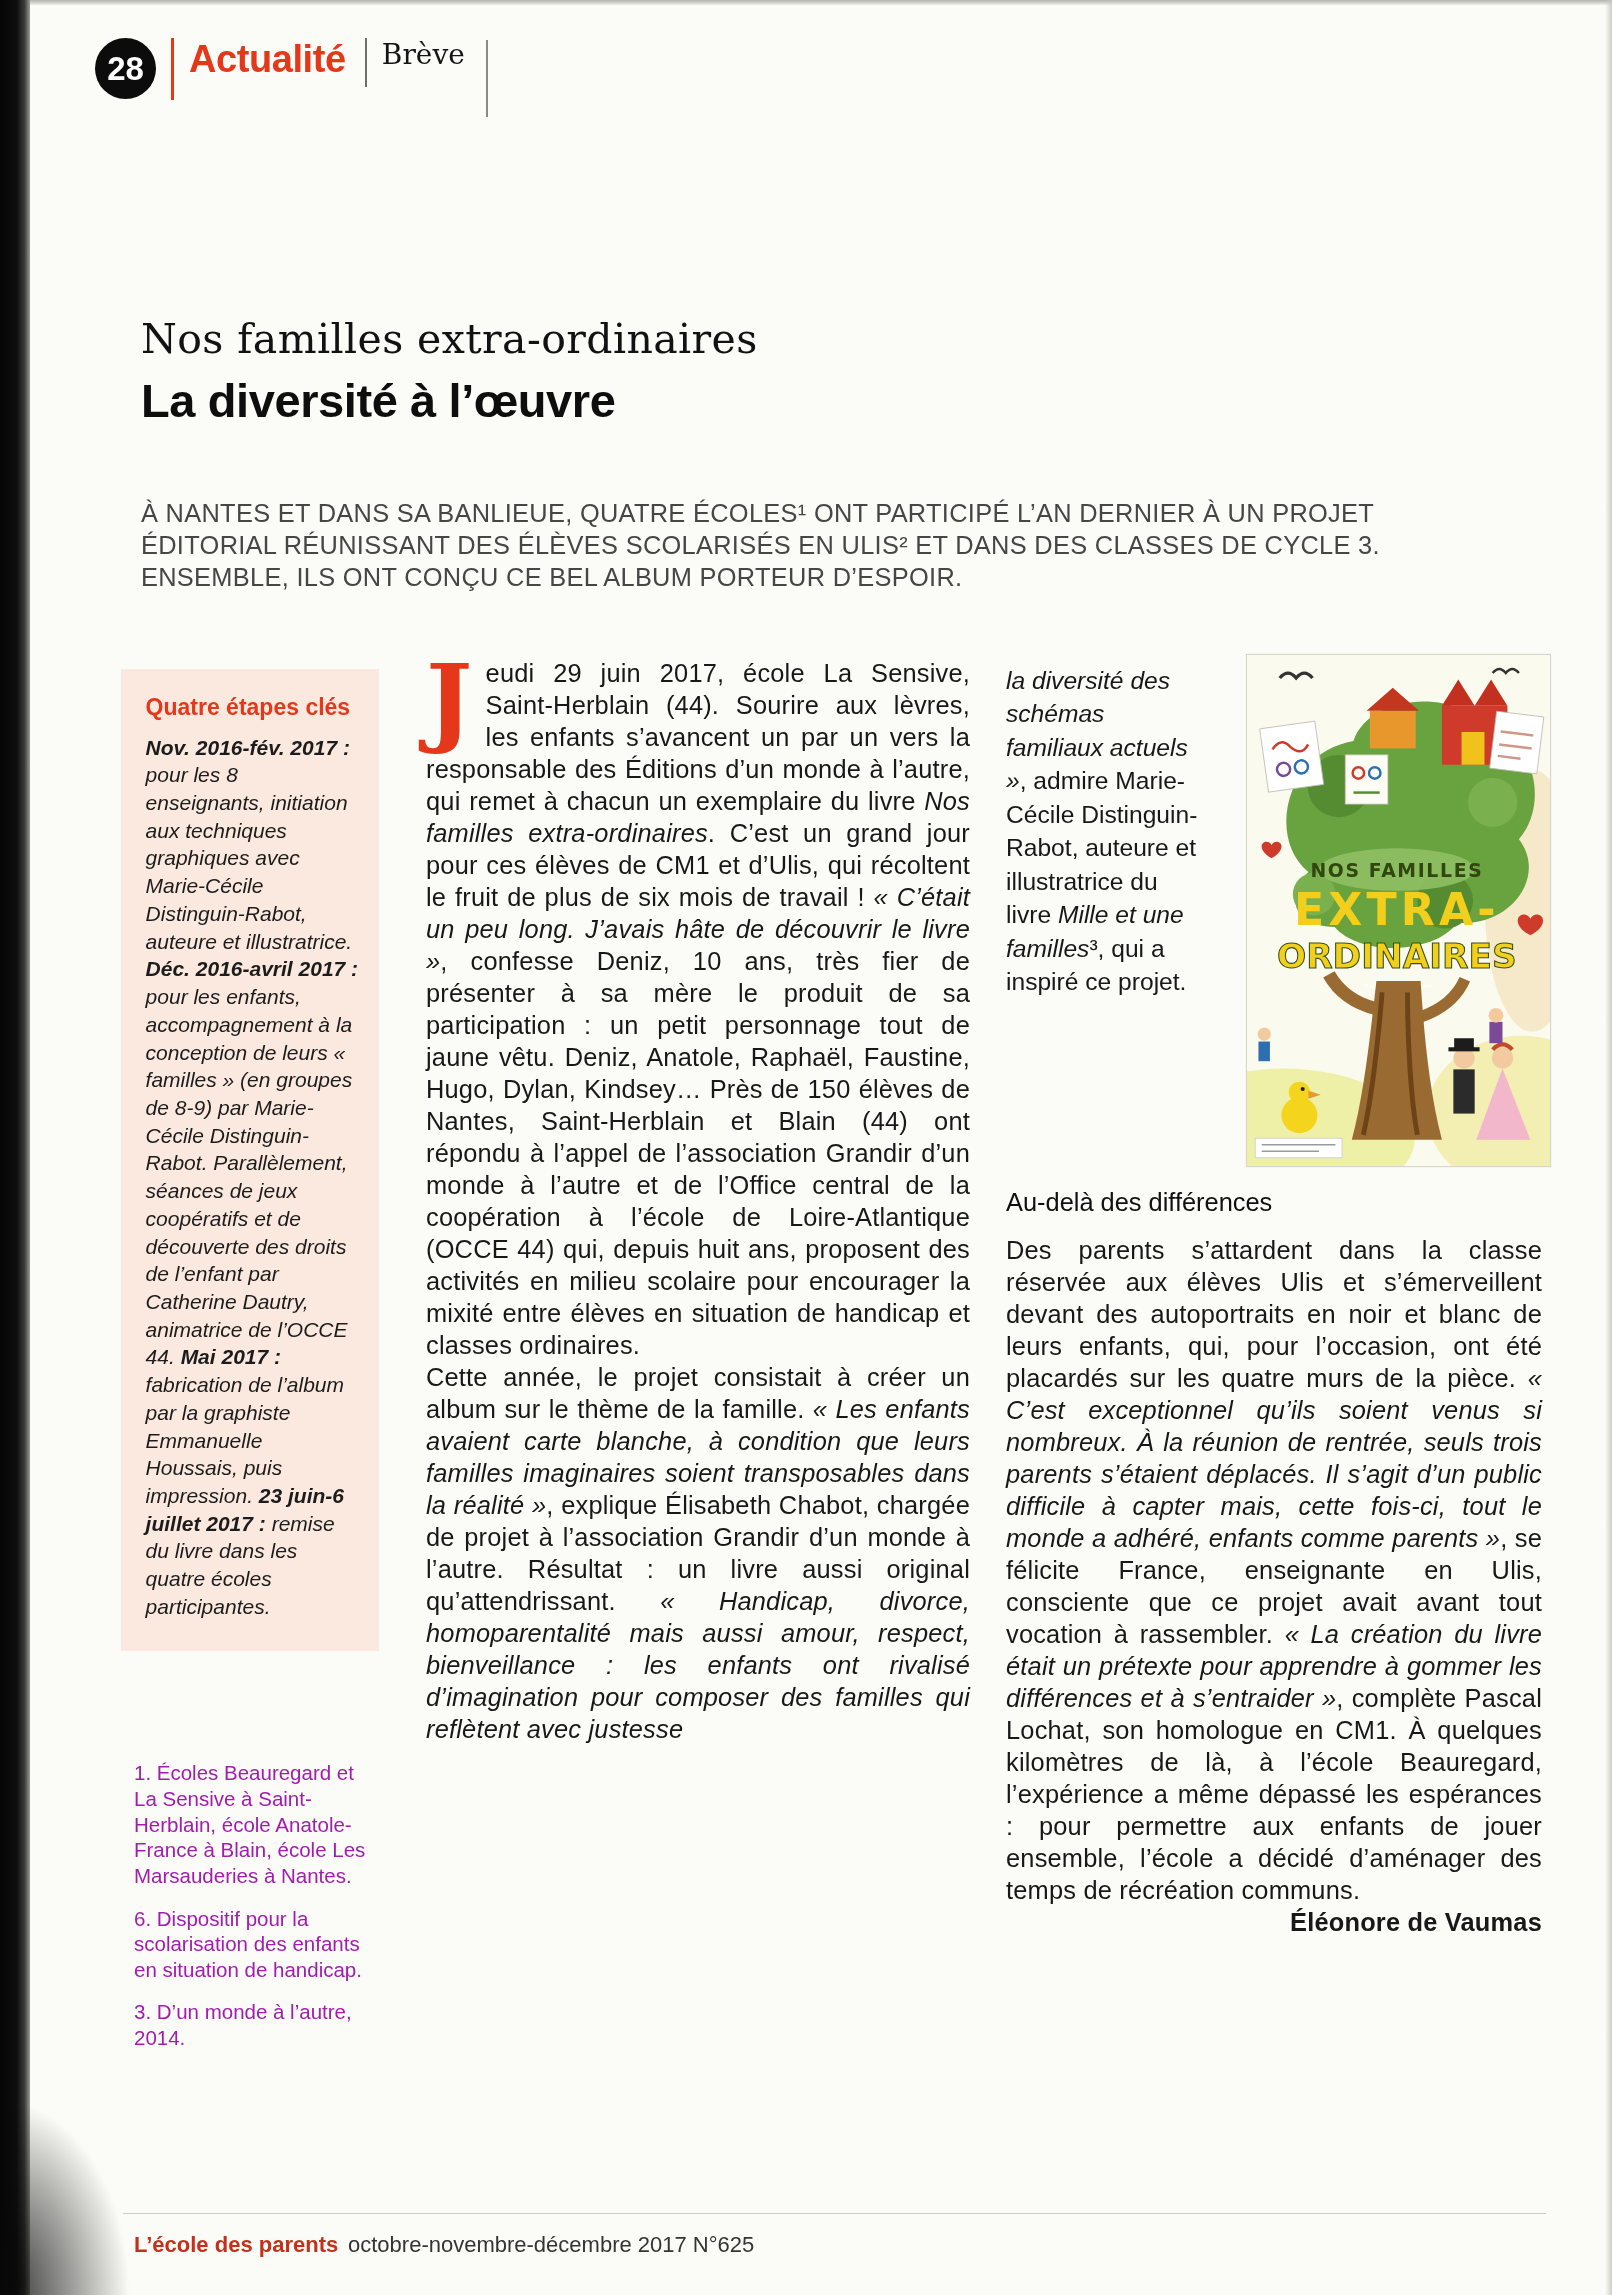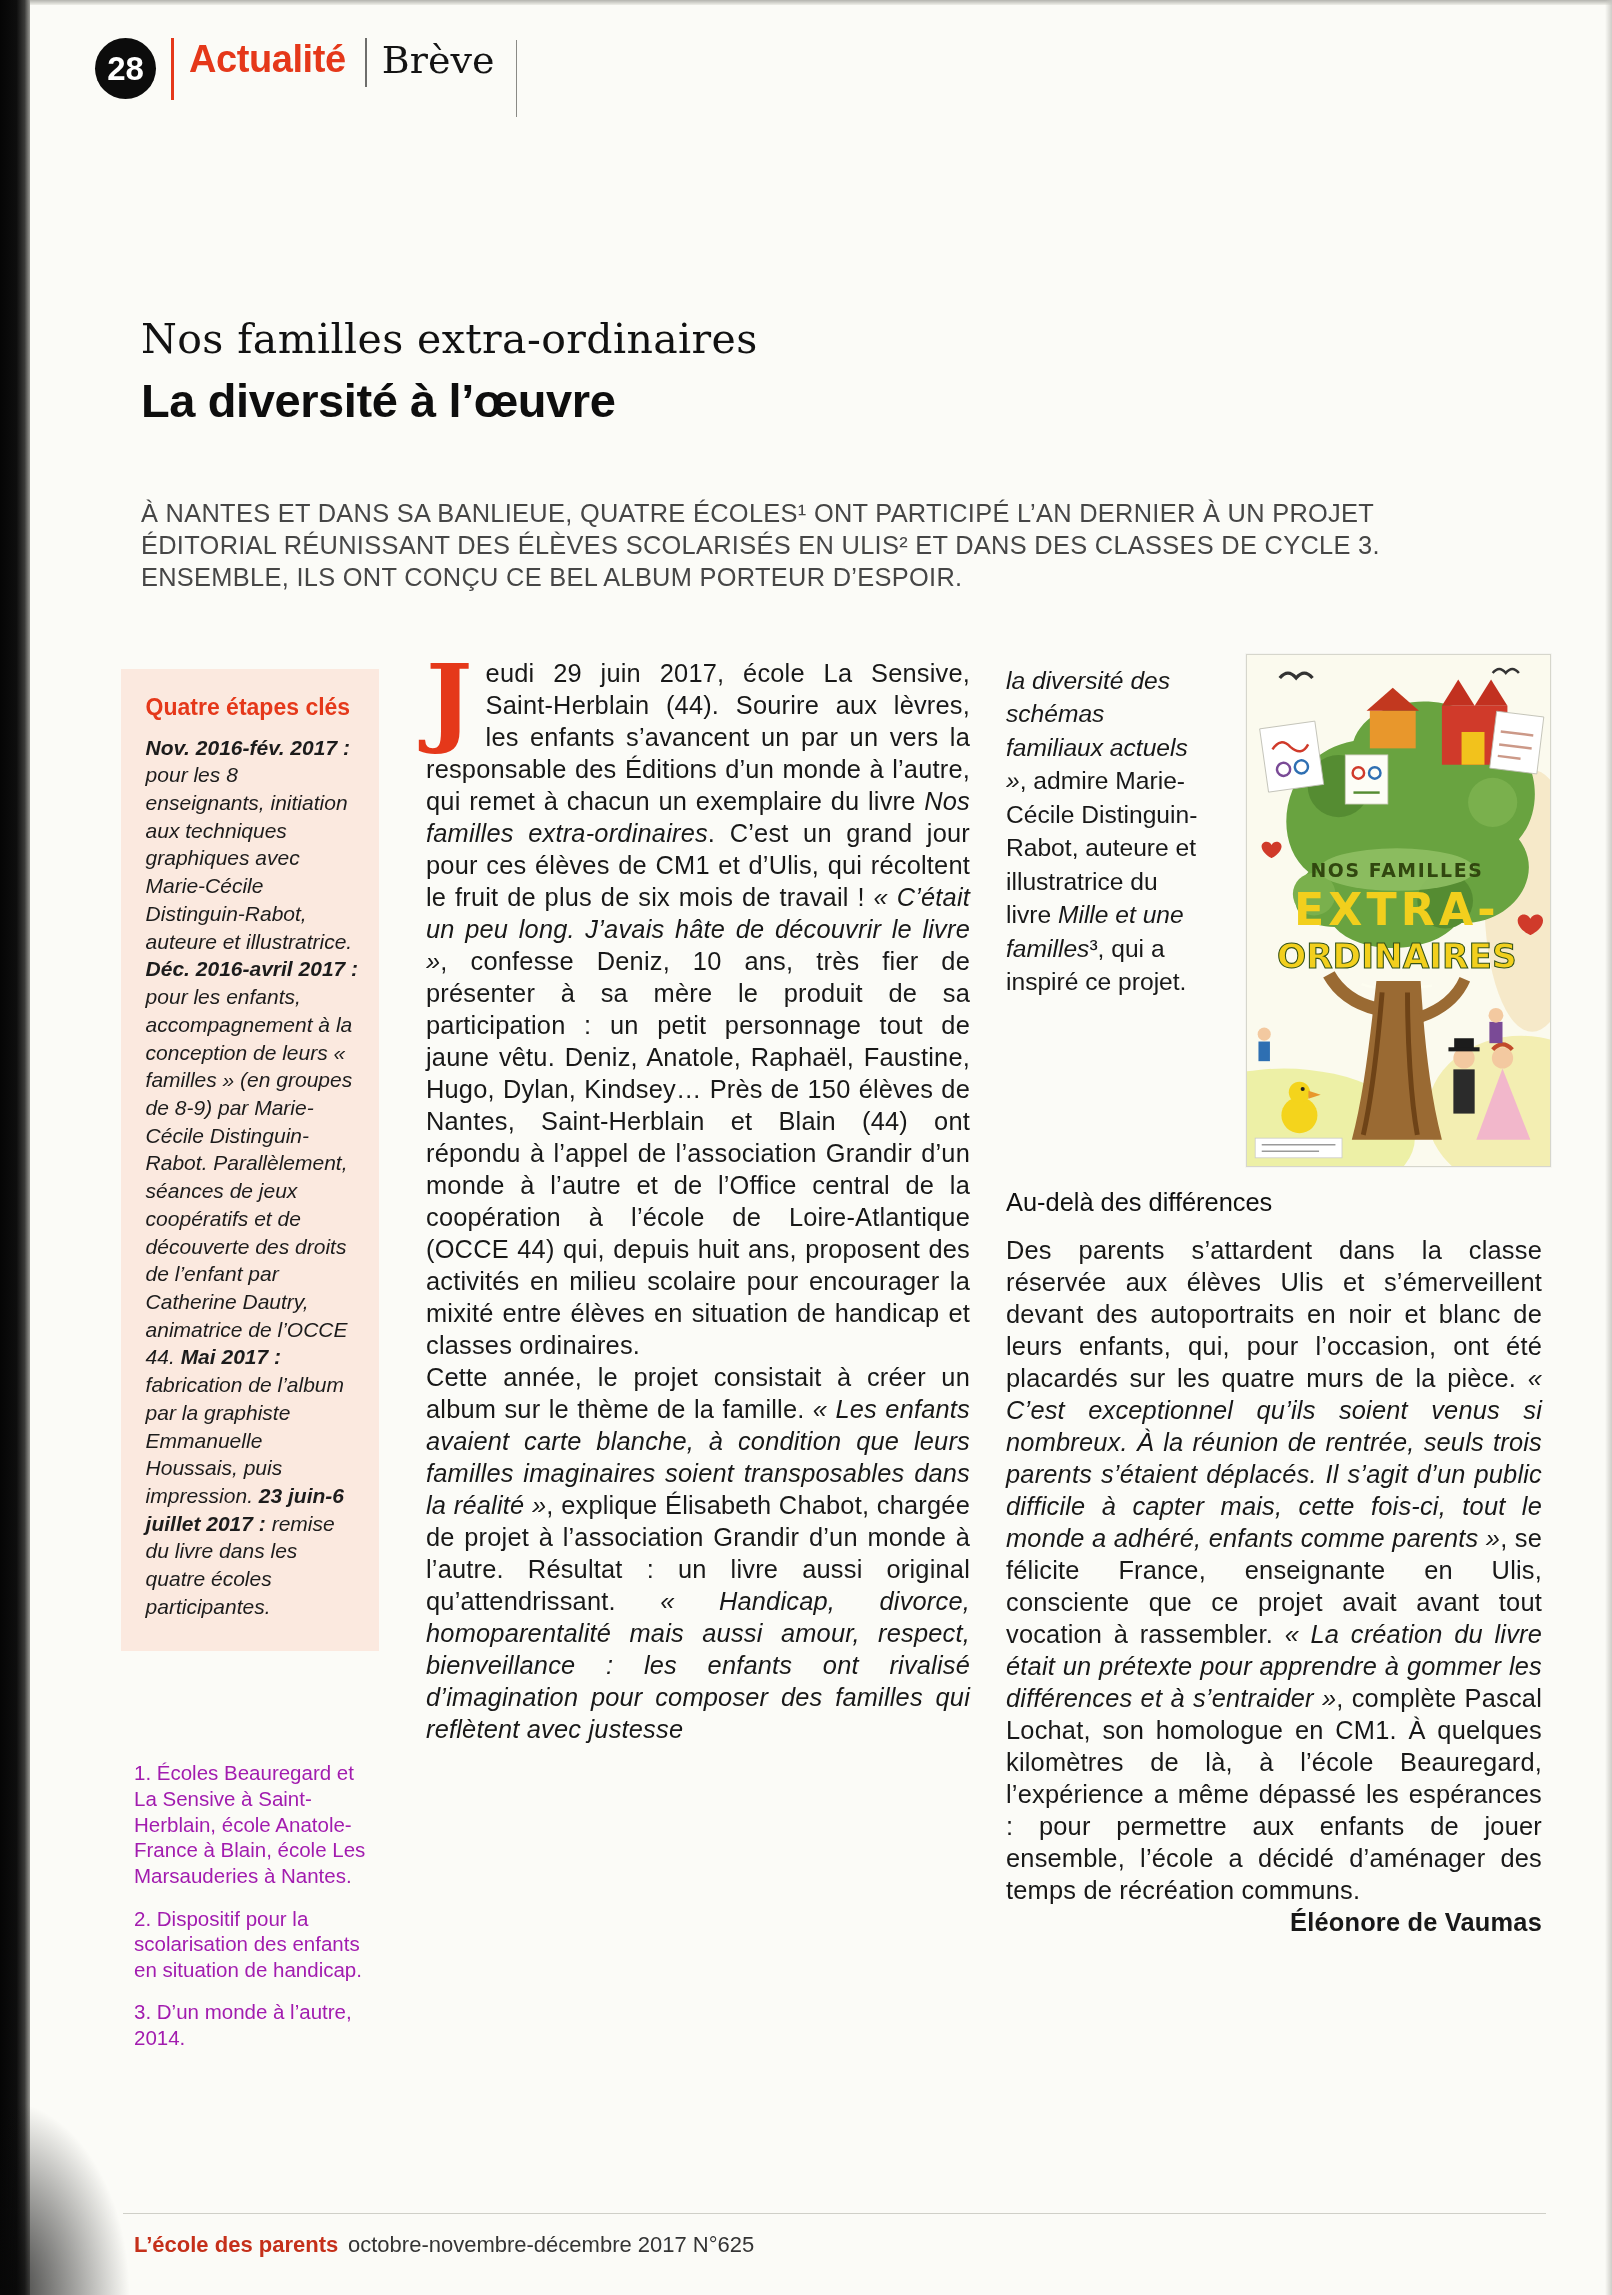--- a/index.html
+++ b/index.html
@@ -23,21 +23,21 @@
     background: radial-gradient(ellipse at 0% 100%, rgba(8,8,8,0.85) 0%, rgba(8,8,8,0.35) 42%, rgba(0,0,0,0) 70%); }
 
   
   .header-row { position:absolute; left:95px; top:38px; display:flex; align-items:flex-start; }
   .pagenum-circle { width:61px; height:61px; border-radius:50%; background:#0c0c0c; color:#fff;
     font-size:33px; font-weight:700; display:flex; align-items:center; justify-content:center; margin-right:11.5px; }
   .vrule { width:3.3px; background:#e5381a; height:62px; margin:0 14.8px 0 3.3px; }
   .vrule.gray { width:1.6px; background:#6e6e6c; height:49px; }
   .vrule.tall { width:1.6px; background:#8a8a86; height:77px; align-self:flex-start; margin-top:1.6px; }
   .section-label { font-size:38px; font-weight:700; color:#e5381a; margin-right:16.4px; letter-spacing:-0.4px; }
-  .subsection-label { font-family:"DejaVu Serif", serif; font-size:38px; color:#141414; margin-right:18px; }
+  .subsection-label { font-family:"DejaVu Serif", serif; font-size:28px; color:#141414; margin-right:18px; }
 
   
   .title-block { position:absolute; left:141px; top:315px; }
   .kicker { font-family:"DejaVu Serif", serif; font-size:41px; font-weight:400; color:#121212; letter-spacing:0.4px; }
   .main-title { font-size:47px; font-weight:700; color:#0e0e0e; margin-top:9.8px; letter-spacing:-0.4px; }
 
   .standfirst { position:absolute; left:141px; top:497px; width:1367px;
     font-size:25.4px; line-height:1.26; color:#464646; letter-spacing:0.3px; }
 
   
@@ -103,21 +103,21 @@
 
   <div class="standfirst">À NANTES ET DANS SA BANLIEUE, QUATRE ÉCOLES¹ ONT PARTICIPÉ L’AN DERNIER À UN PROJET ÉDITORIAL RÉUNISSANT DES ÉLÈVES SCOLARISÉS EN ULIS² ET DANS DES CLASSES DE CYCLE 3. ENSEMBLE, ILS ONT CONÇU CE BEL ALBUM PORTEUR D’ESPOIR.</div>
 
   <aside class="sidebar">
     <div class="sidebar-title">Quatre étapes clés</div>
     <p class="sidebar-entry"><span class="lead">Nov. 2016-fév. 2017 :</span><span> pour les 8 enseignants, initiation aux techniques graphiques avec Marie-Cécile Distinguin-Rabot, auteure et illustratrice. </span><span class="lead">Déc. 2016-avril 2017 :</span><span> pour les enfants, accompagnement à la conception de leurs « familles » (en groupes de 8-9) par Marie-Cécile Distinguin-Rabot. Parallèlement, séances de jeux coopératifs et de découverte des droits de l’enfant par Catherine Dautry, animatrice de l’OCCE 44. </span><span class="lead">Mai 2017 :</span><span> fabrication de l’album par la graphiste Emmanuelle Houssais, puis impression. </span><span class="lead">23 juin-6 juillet 2017 :</span><span> remise du livre dans les quatre écoles participantes.</span></p>
   </aside>
 
   <div class="footnotes">
     <p class="footnote">1. Écoles Beauregard et La Sensive à Saint-Herblain, école Anatole-France à Blain, école Les Marsauderies à Nantes.</p>
-    <p class="footnote">2. Dispositif pour la scolarisation des enfants en situation de handicap.</p>
+    <p class="footnote">6. Dispositif pour la scolarisation des enfants en situation de handicap.</p>
     <p class="footnote">3. D’un monde à l’autre, 2014.</p>
   </div>
 
   <div class="col-main">
     <p class="para"><span class="dropcap">J</span><span>eudi 29 juin 2017, école La Sensive, Saint-Herblain (44). Sourire aux lèvres, les enfants s’avancent un par un vers la responsable des Éditions d’un monde à l’autre, qui remet à chacun un exemplaire du livre </span><span class="it">Nos familles extra-ordinaires</span><span>. C’est un grand jour pour ces élèves de CM1 et d’Ulis, qui récoltent le fruit de plus de six mois de travail ! </span><span class="it">« C’était un peu long. J’avais hâte de découvrir le livre »</span><span>, confesse Deniz, 10 ans, très fier de présenter à sa mère le produit de sa participation : un petit personnage tout de jaune vêtu. Deniz, Anatole, Raphaël, Faustine, Hugo, Dylan, Kindsey… Près de 150 élèves de Nantes, Saint-Herblain et Blain (44) ont répondu à l’appel de l’association Grandir d’un monde à l’autre et de l’Office central de la coopération à l’école de Loire-Atlantique (OCCE 44) qui, depuis huit ans, proposent des activités en milieu scolaire pour encourager la mixité entre élèves en situation de handicap et classes ordinaires.</span></p>
     <p class="para"><span>Cette année, le projet consistait à créer un album sur le thème de la famille. </span><span class="it">« Les enfants avaient carte blanche, à condition que leurs familles imaginaires soient transposables dans la réalité »</span><span>, explique Élisabeth Chabot, chargée de projet à l’association Grandir d’un monde à l’autre. Résultat : un livre aussi original qu’attendrissant. </span><span class="it">« Handicap, divorce, homoparentalité mais aussi amour, respect, bienveillance : les enfants ont rivalisé d’imagination pour composer des familles qui reflètent avec justesse</span></p>
   </div>
 
   <div class="col-right-narrow"><span class="it">la diversité des schémas familiaux actuels »</span><span>, admire Marie-Cécile Distinguin-Rabot, auteure et illustratrice du livre </span><span class="it">Mille et une familles</span><span>³, qui a inspiré ce projet.</span></div>
 

